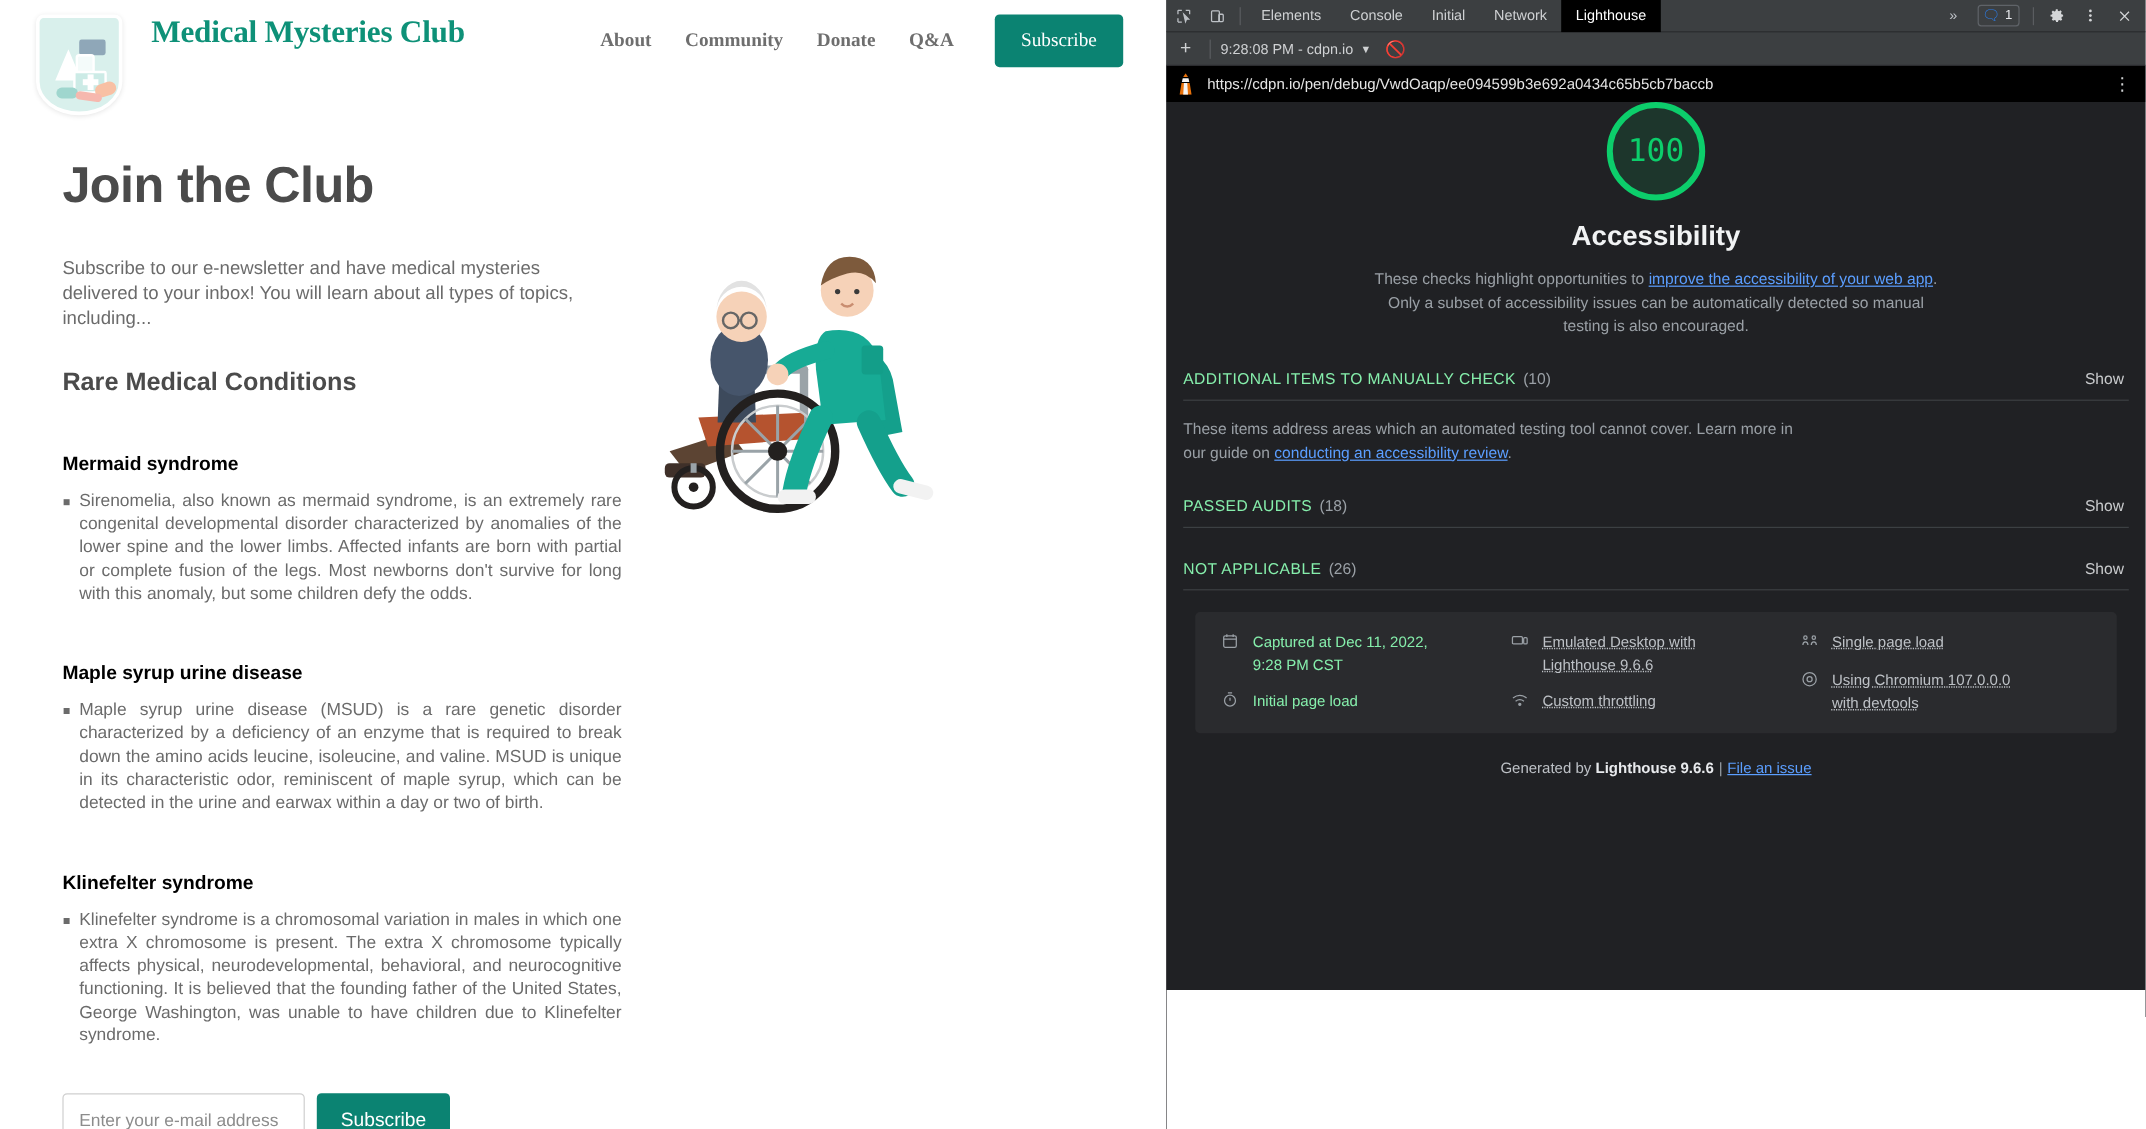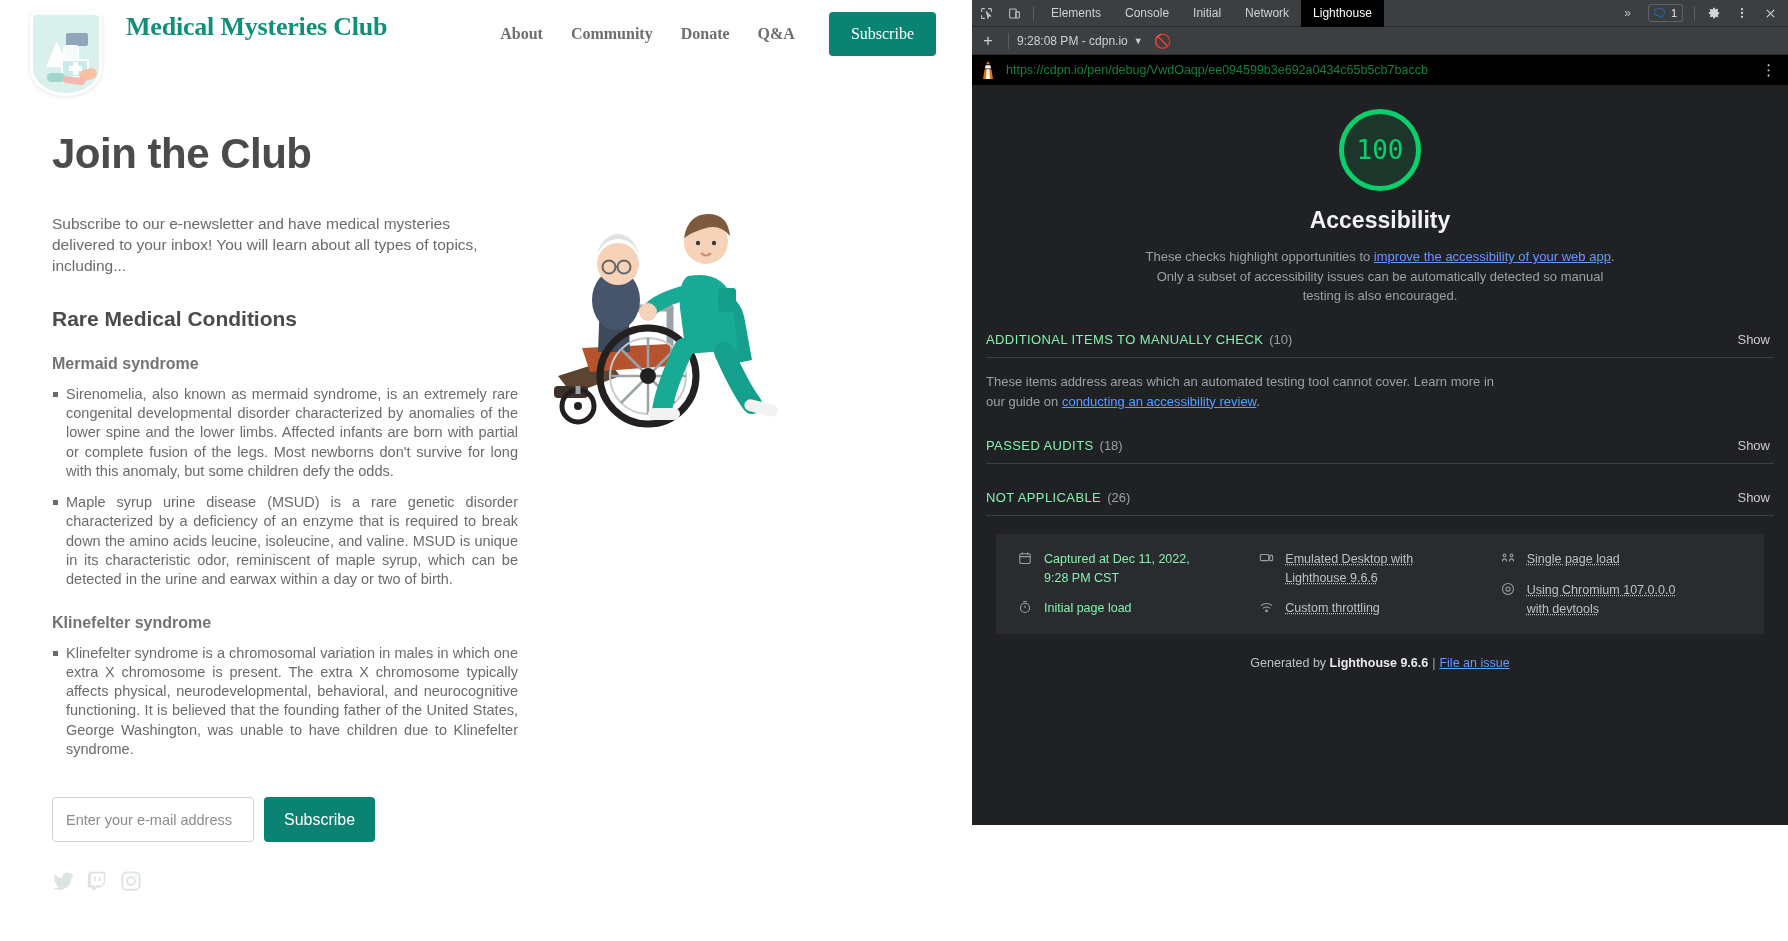--- a/index.html
+++ b/index.html
@@ -93,22 +93,22 @@
   }
   .intro {
     margin-top: 36px; width: 462px;
     font-size: 15.5px; line-height: 1.35; color: #6b6b6b;
   }
   h2.section-title {
     margin-top: 30px;
     font-size: 21px; font-weight: 700; color: #4b4b4b;
   }
   h3.cond-title {
-    margin-top: 24px;
-    font-size: 16px; font-weight: 700; color: #737373;
+    margin-top: 48px;
+    font-size: 16px; font-weight: 700; color: #000000;
   }
   ul.cond-list { list-style: none; margin-top: 12px; }
   ul.cond-list li {
     position: relative; padding-left: 14px;
     width: 466px;
     font-size: 14.5px; line-height: 1.33; color: #6b6b6b;
     text-align: justify;
   }
   ul.cond-list li::before {
     content: ""; position: absolute; left: 1px; top: 7px;
@@ -186,24 +186,24 @@
   .run-label { margin-right: 6px; }
   .caret { font-size: 9px; color: #cfd1d3; margin-right: 12px; cursor: pointer; }
   .clear-ico { color: #9aa0a6; font-size: 14px; cursor: pointer; }
 
   .report-scroll { flex: 1; overflow: hidden; background: #202124; position: relative; }
   .report-url {
     background: #000; height: 30px; display: flex; align-items: center;
     padding: 0 8px; gap: 10px;
   }
   .lh-ico { width: 16px; height: 18px; flex: 0 0 16px; }
-  .report-url .url { color: #15803d; font-size: 12.5px; flex: 1; white-space: nowrap; overflow: hidden; }
+  .report-url .url { color: #e5e5e5; font-size: 12.5px; flex: 1; white-space: nowrap; overflow: hidden; }
   .kebab { color: #cfd1d3; font-size: 15px; cursor: pointer; padding: 0 4px; letter-spacing: 0; }
 
-  .gauge-wrap { text-align: center; padding-top: 24px; }
+  .gauge-wrap { text-align: center; }
   .gauge {
     width: 82px; height: 82px; margin: 0 auto; position: relative;
   }
   .gauge .ring {
     position: absolute; inset: 0; border-radius: 50%;
     border: 5px solid #0cce6b; background: rgba(12,206,107,.12);
   }
   .gauge .num {
     position: absolute; inset: 0; display: flex; align-items: center;
     justify-content: center; color: #0cce6b; font-size: 26px;
@@ -290,20 +290,21 @@
     <div class="content">
       <h1 class="page-title">Join the Club</h1>
       <p class="intro">Subscribe to our e-newsletter and have medical mysteries delivered to your inbox! You will learn about all types of topics, including...</p>
       <h2 class="section-title">Rare Medical Conditions</h2>
 
       <h3 class="cond-title">Mermaid syndrome</h3>
       <ul class="cond-list">
         <li>Sirenomelia, also known as mermaid syndrome, is an extremely rare congenital developmental disorder characterized by anomalies of the lower spine and the lower limbs. Affected infants are born with partial or complete fusion of the legs. Most newborns don't survive for long with this anomaly, but some children defy the odds.</li>
       </ul>
 
+      <h3 class="cond-title">Maple syrup urine disease</h3>
       <ul class="cond-list">
         <li>Maple syrup urine disease (MSUD) is a rare genetic disorder characterized by a deficiency of an enzyme that is required to break down the amino acids leucine, isoleucine, and valine. MSUD is unique in its characteristic odor, reminiscent of maple syrup, which can be detected in the urine and earwax within a day or two of birth.</li>
       </ul>
 
       <h3 class="cond-title">Klinefelter syndrome</h3>
       <ul class="cond-list">
         <li>Klinefelter syndrome is a chromosomal variation in males in which one extra X chromosome is present. The extra X chromosome typically affects physical, neurodevelopmental, behavioral, and neurocognitive functioning. It is believed that the founding father of the United States, George Washington, was unable to have children due to Klinefelter syndrome.</li>
       </ul>
 
       <form class="subscribe-form">

